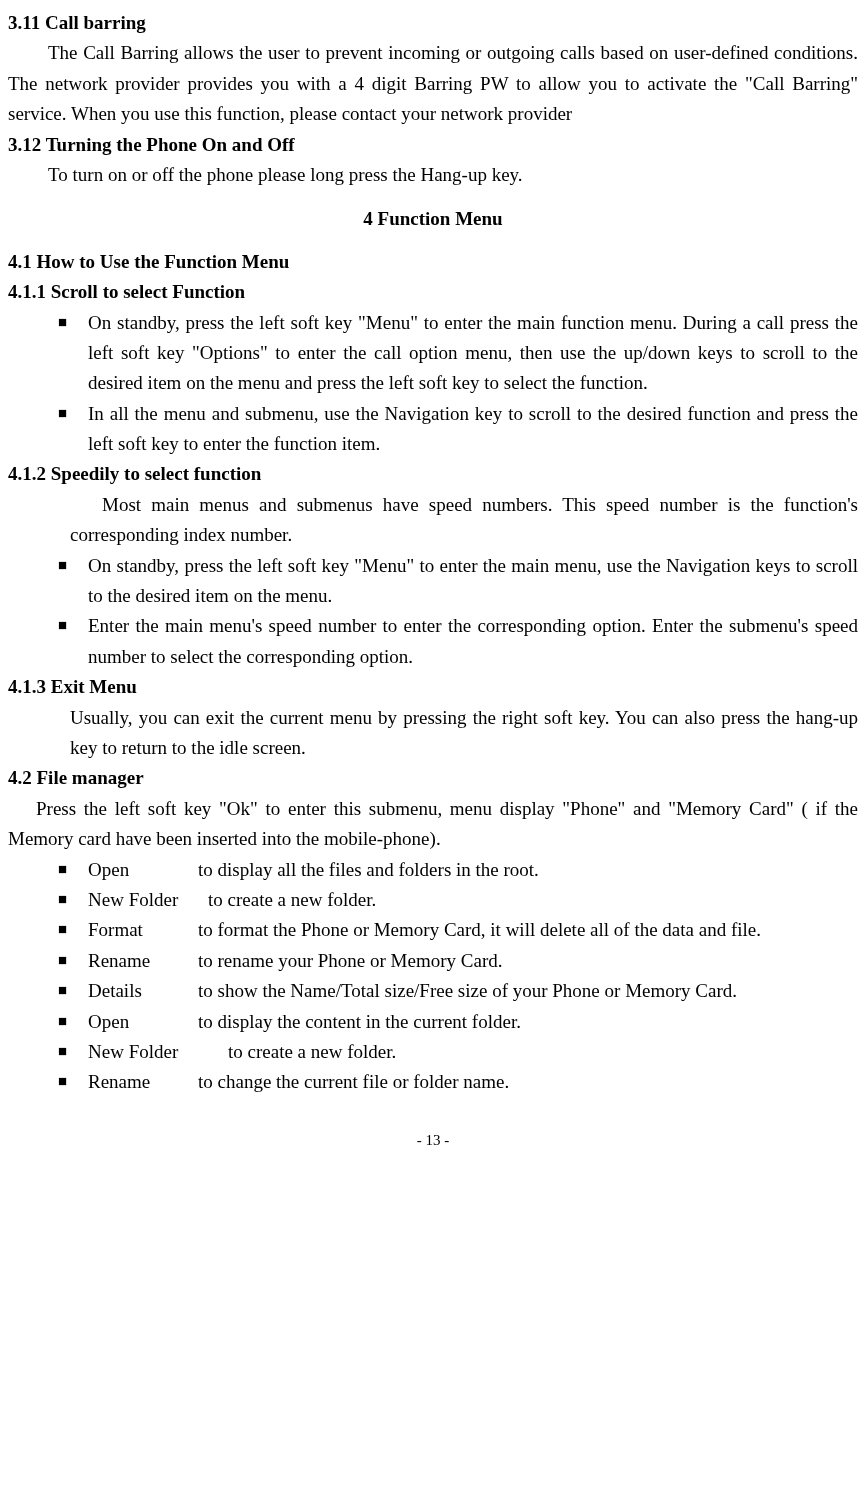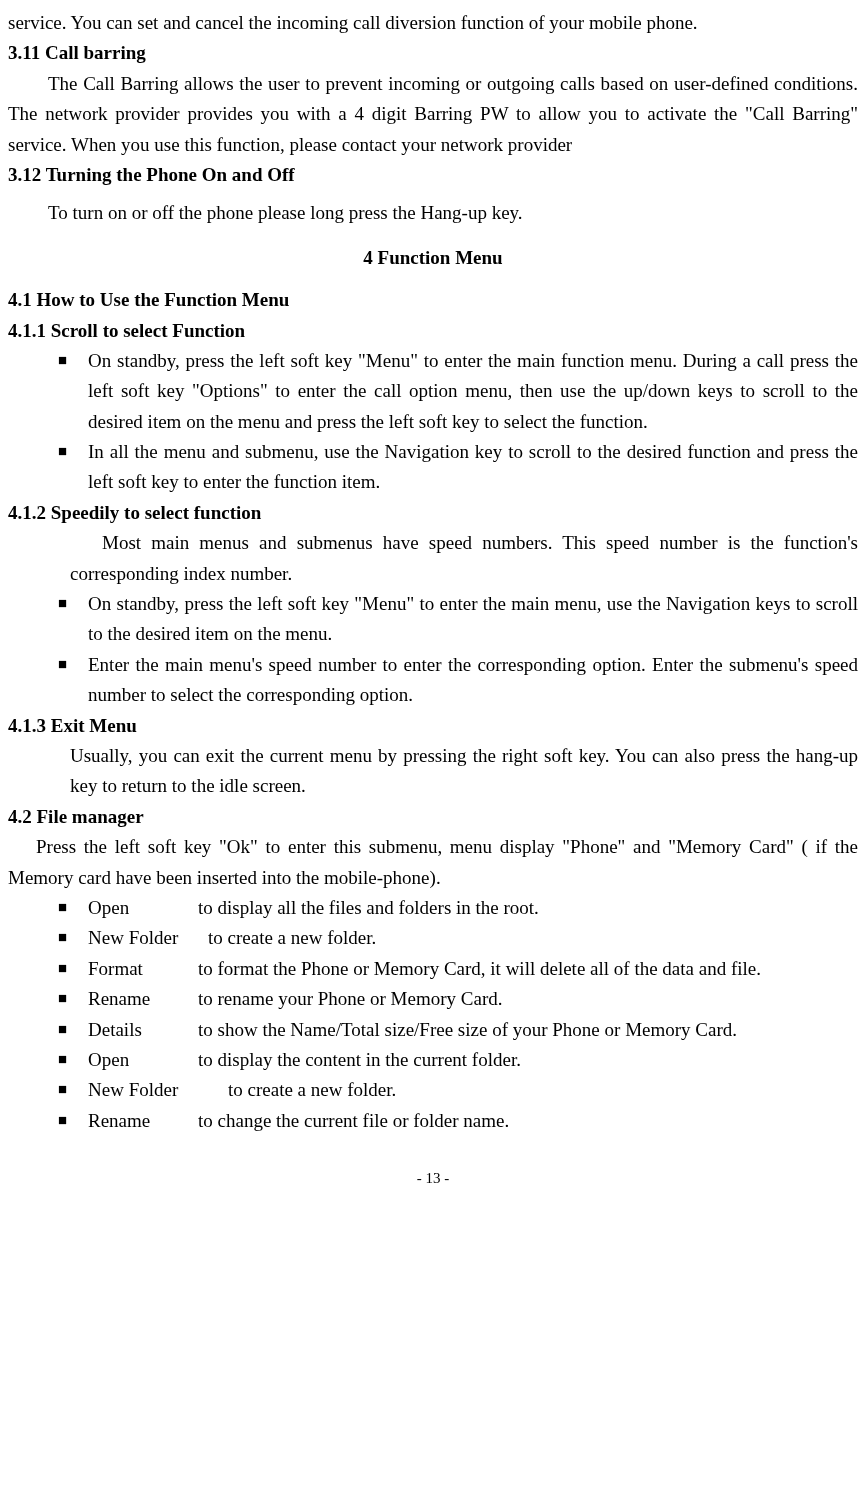--- a/index.html
+++ b/index.html
@@ -17,21 +17,20 @@
       margin: 0 auto;
     }
     .bold {
       font-weight: normal;
     }
     .heading {
       font-weight: bold;
     }
     .indent {
       text-indent: 40px;
-      margin-top: 8px;
     }
     .center-title {
       text-align: center;
       font-weight: bold;
       margin: 14px 0 12px 0;
     }
     .bullet-row {
       display: flex;
       flex-direction: row;
       margin: 0;
@@ -75,21 +74,20 @@
     }
     p {
       margin: 0;
     }
   </style>
 </head>
 <body>
 
 <div class="page">
 
-  <p>service. You can set and cancel the incoming call diversion function of your mobile phone.</p>
 
   <p class="heading">3.11 Call barring</p>
   <p><span style="display:inline-block;width:40px;"></span><span>The </span><span class="bold">Call Barring</span><span> allows the user to prevent incoming or outgoing calls based on user-defined conditions. The network provider provides you with a 4 digit </span><span class="bold">Barring PW</span><span> to allow you to activate the "</span><span class="bold">Call Barring</span><span>" service. When you use this function, please contact your network provider</span></p>
 
   <p class="heading">3.12 Turning the Phone On and Off</p>
   <p class="indent">To turn on or off the phone please long press the Hang-up key.</p>
 
   <p class="center-title">4      Function Menu</p>
   <p class="heading">4.1 How to Use the Function Menu</p>
   <p class="heading">4.1.1 Scroll to select Function</p>

